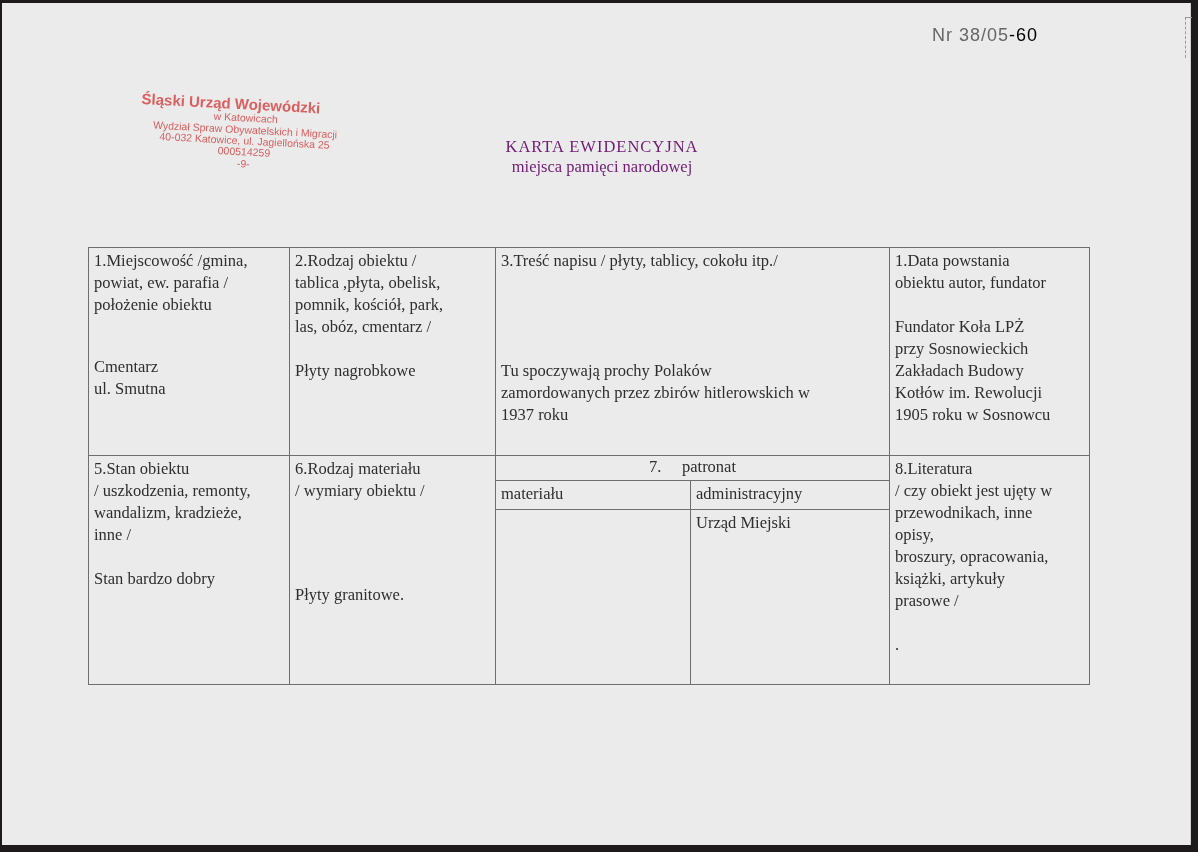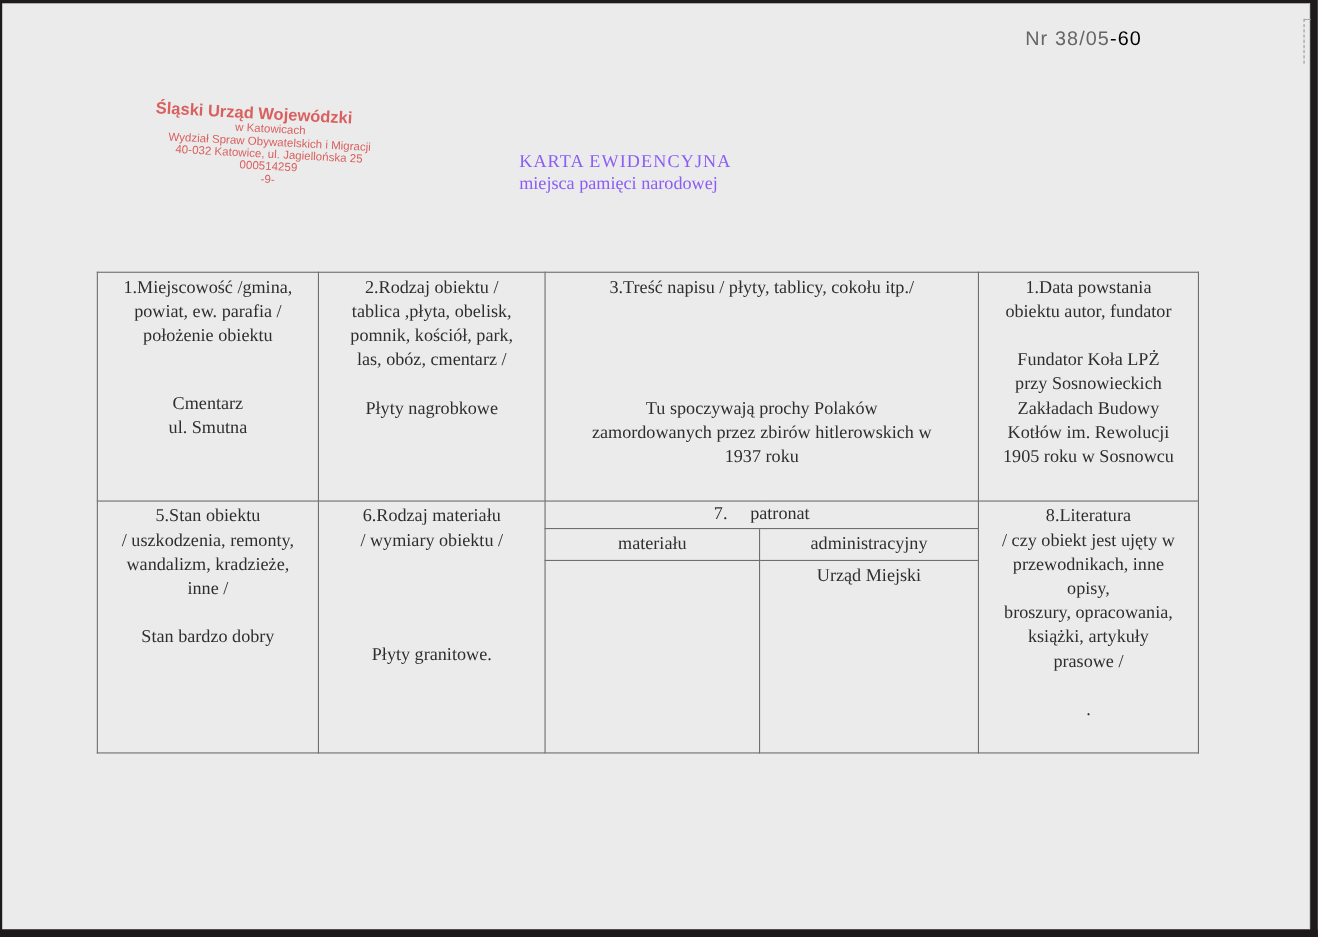--- a/index.html
+++ b/index.html
@@ -27,30 +27,30 @@
     font-family: "Liberation Sans", sans-serif; font-size: 18px; color: #666;
     letter-spacing: 1px;
   }
   .ref .blue { color: #000000; }
   .corner-mark {
     position: absolute; left: 1183px; top: 14px; width: 6px; height: 40px;
     border-left: 1px dashed #999; border-top: 1px solid #999;
   }
   .heading {
     position: absolute; left: 470px; top: 134px; width: 260px;
-    text-align: left; font-size: 16.5px; line-height: 20px; color: #8b5cf6;
+    text-align: center; font-size: 16.5px; line-height: 20px; color: #701a75;
   }
   .heading .h1 { letter-spacing: 1px; }
   table.karta {
     position: absolute; left: 88px; top: 247px;
     border-collapse: collapse; table-layout: fixed;
     font-size: 16.5px; line-height: 22px; color: #2e2e2e;
   }
   table.karta td {
-    border: 1px solid #6e6e6e; vertical-align: top; padding: 2px 5px; text-align: center;
+    border: 1px solid #6e6e6e; vertical-align: top; padding: 2px 5px;
   }
   .lbl { display: block; white-space: pre-line; }
   .val { display: block; white-space: pre-line; }
   .center { text-align: center; }
   .bottom-edge {
     position: absolute; left: 0; top: 845px; width: 1198px; height: 7px; background: #1e1a1c;
   }
 </style>
 </head>
 <body>

